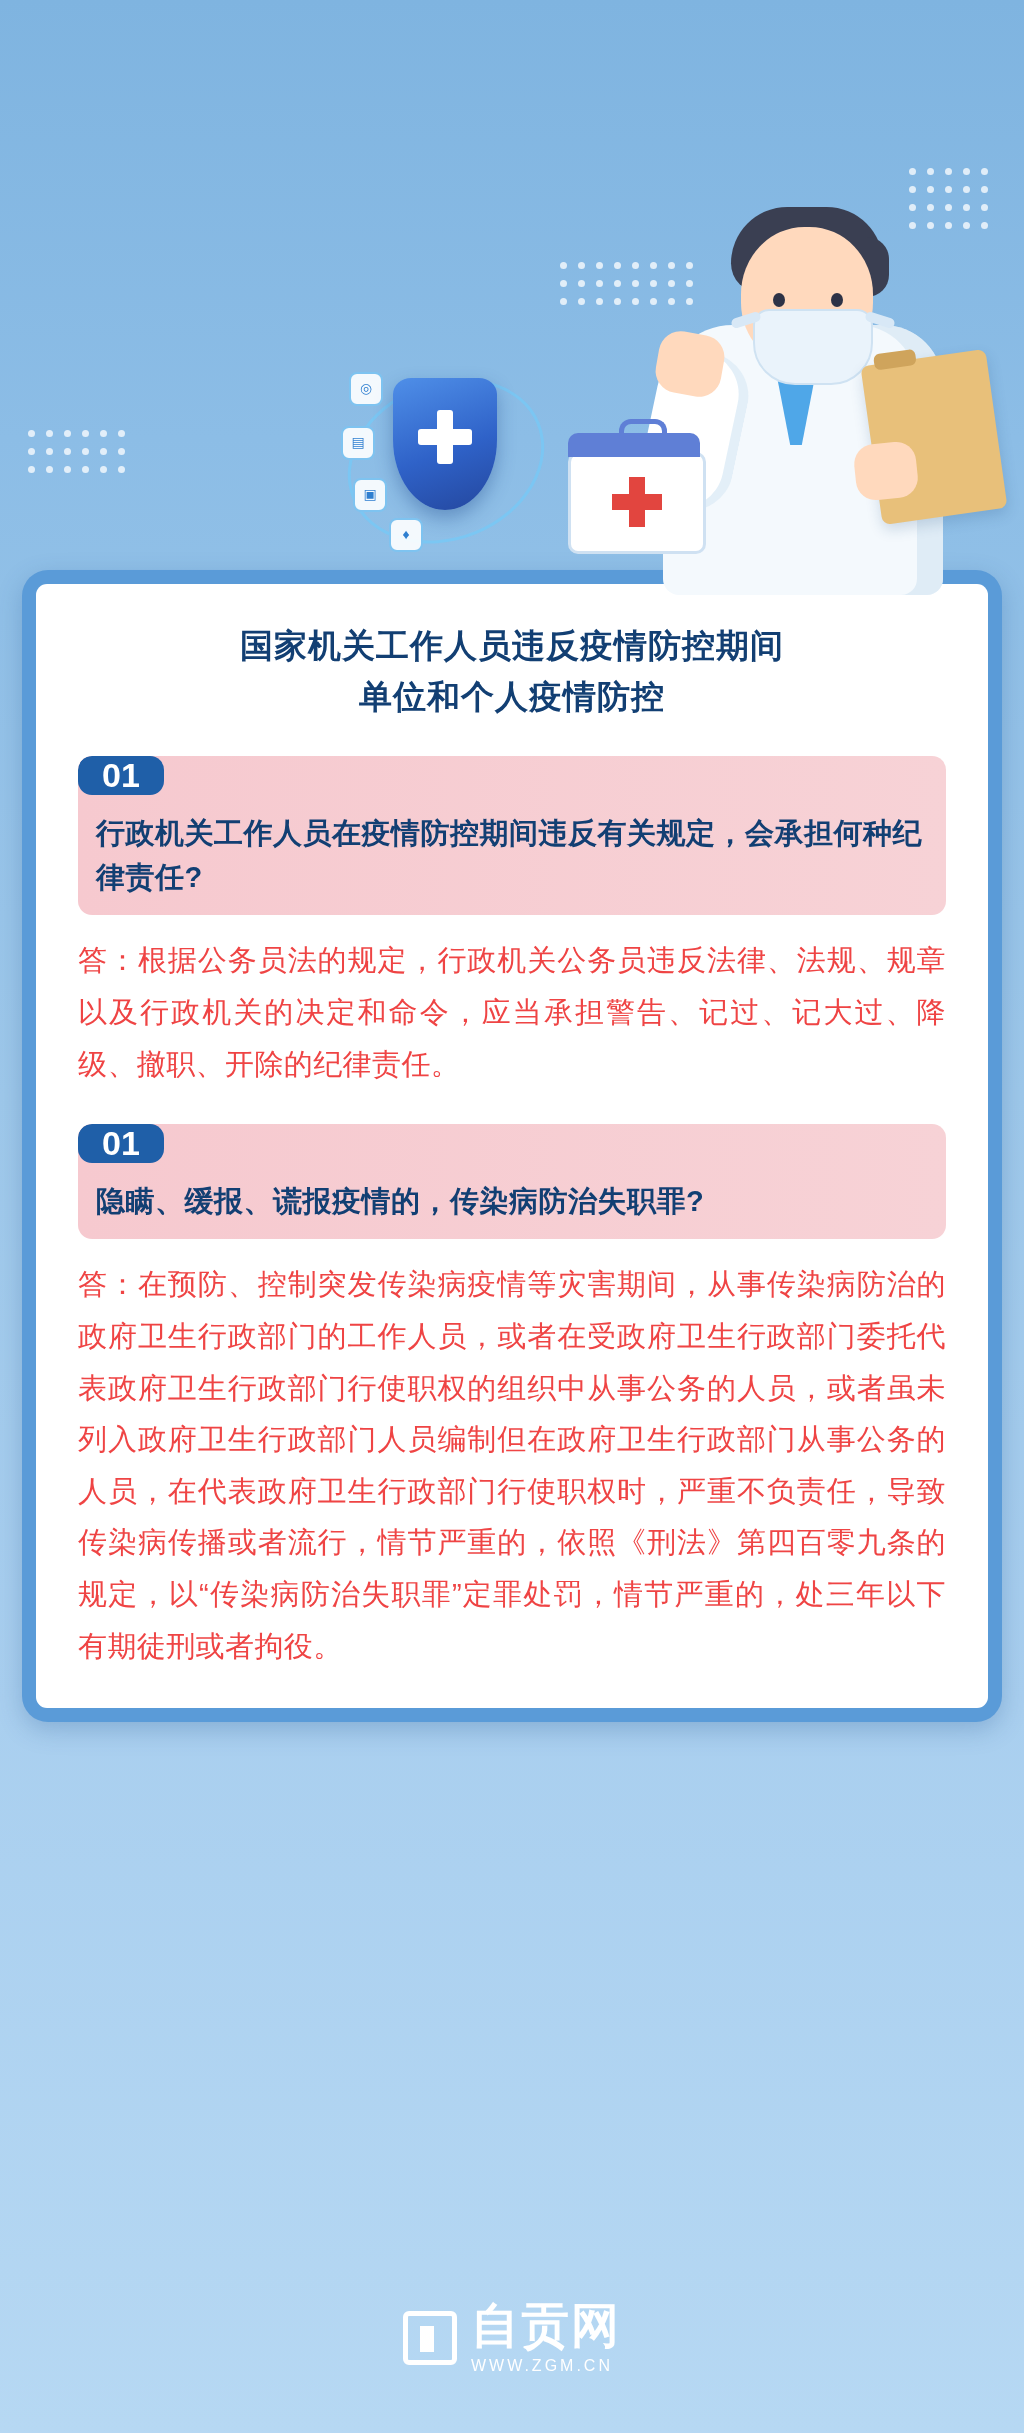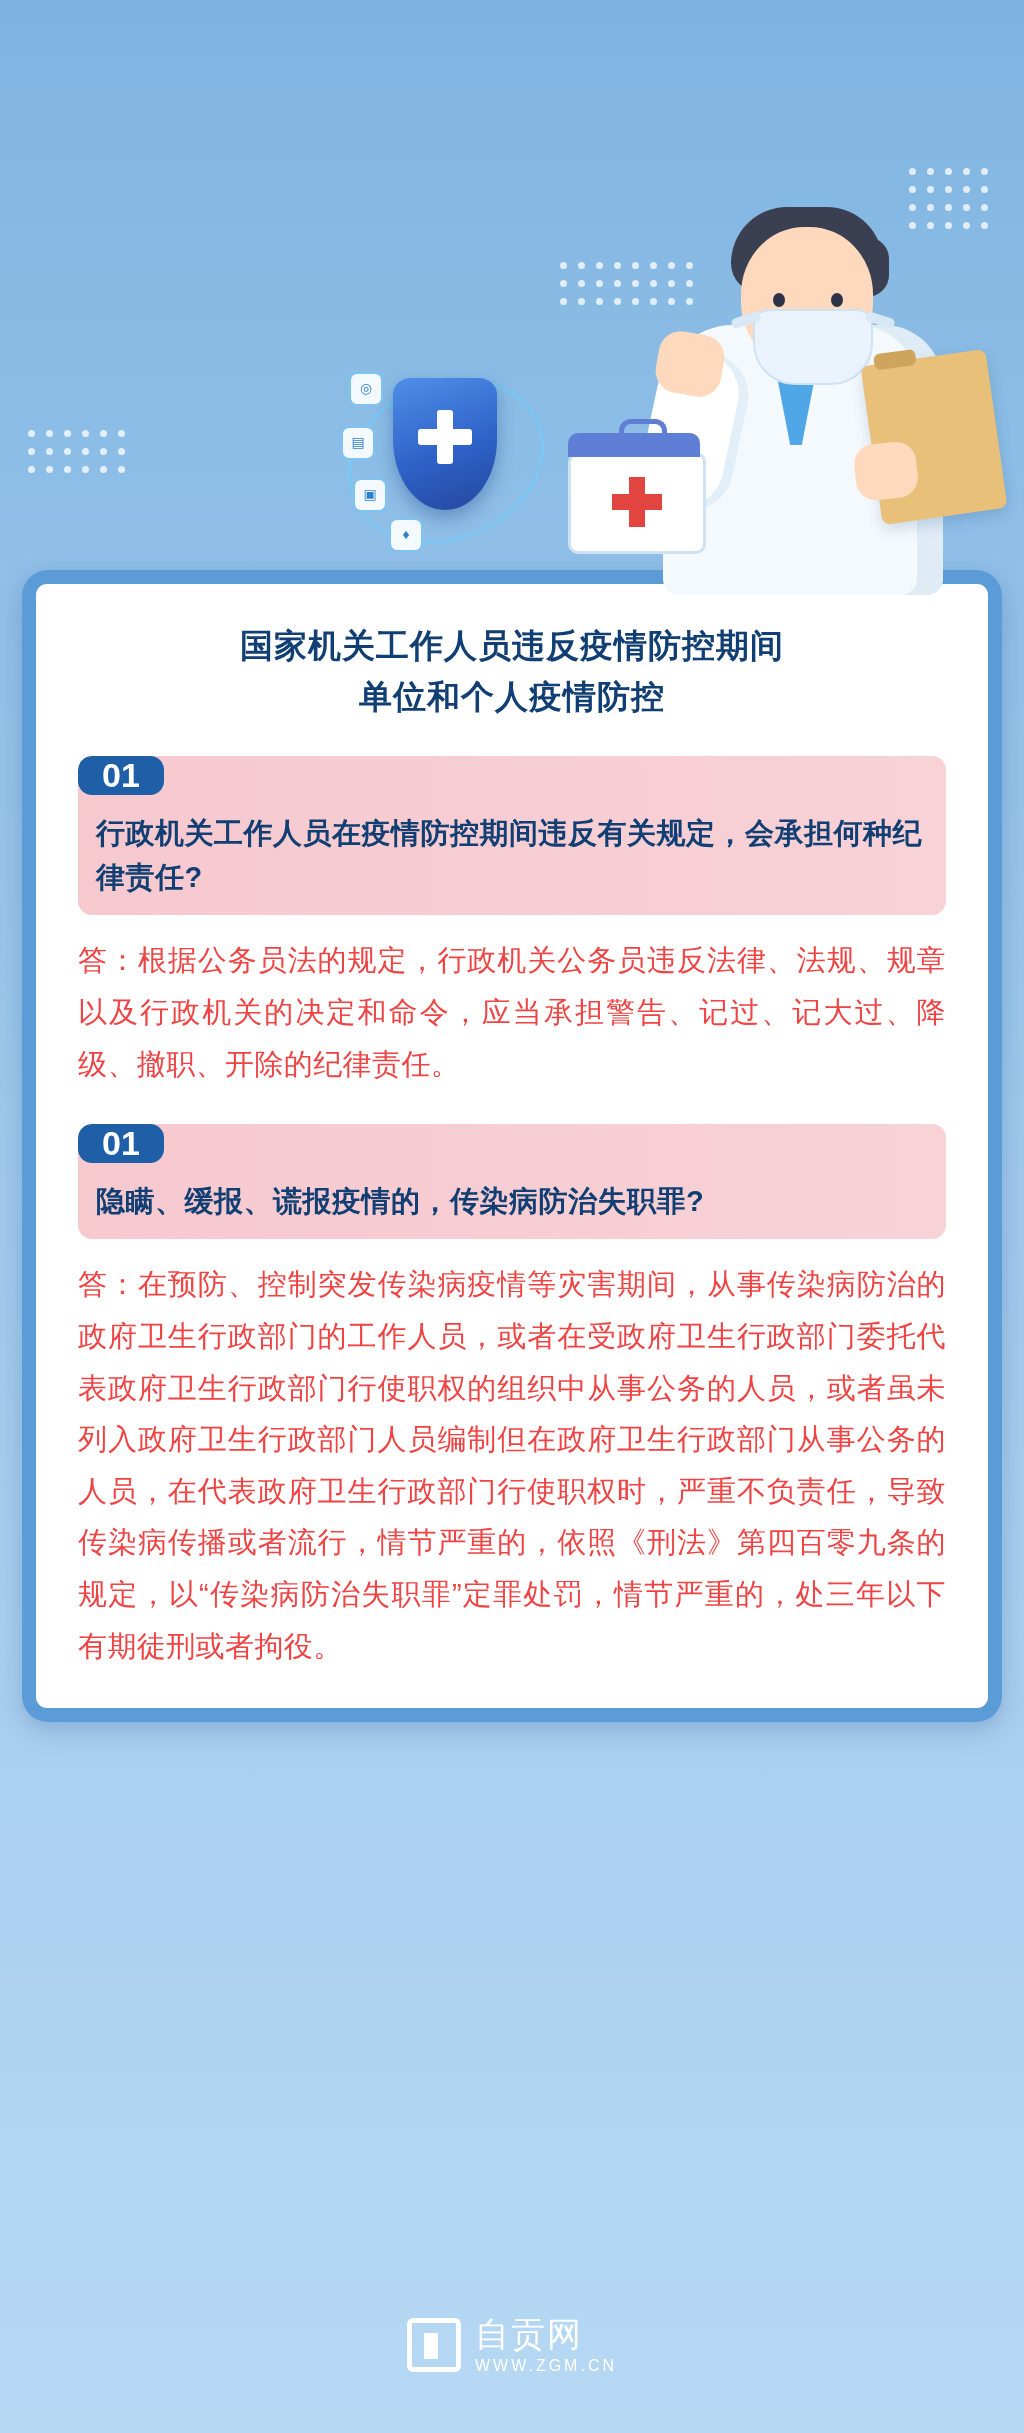--- a/index.html
+++ b/index.html
@@ -341,22 +341,22 @@
   }
   .logo-mark:after {
     content: "";
     position: absolute;
     left: 12px; top: 10px;
     width: 14px; height: 26px;
     background: #ffffff;
   }
   .logo-text { color: #ffffff; }
   .logo-name {
-    font-size: 34px;
-    font-weight: normal;
+    font-size: 48px;
+    font-weight: bold;
     letter-spacing: 2px;
     line-height: 1.1;
   }
   .logo-url {
     font-size: 16px;
     letter-spacing: 3px;
     margin-top: 4px;
   }
 </style>
 </head>

